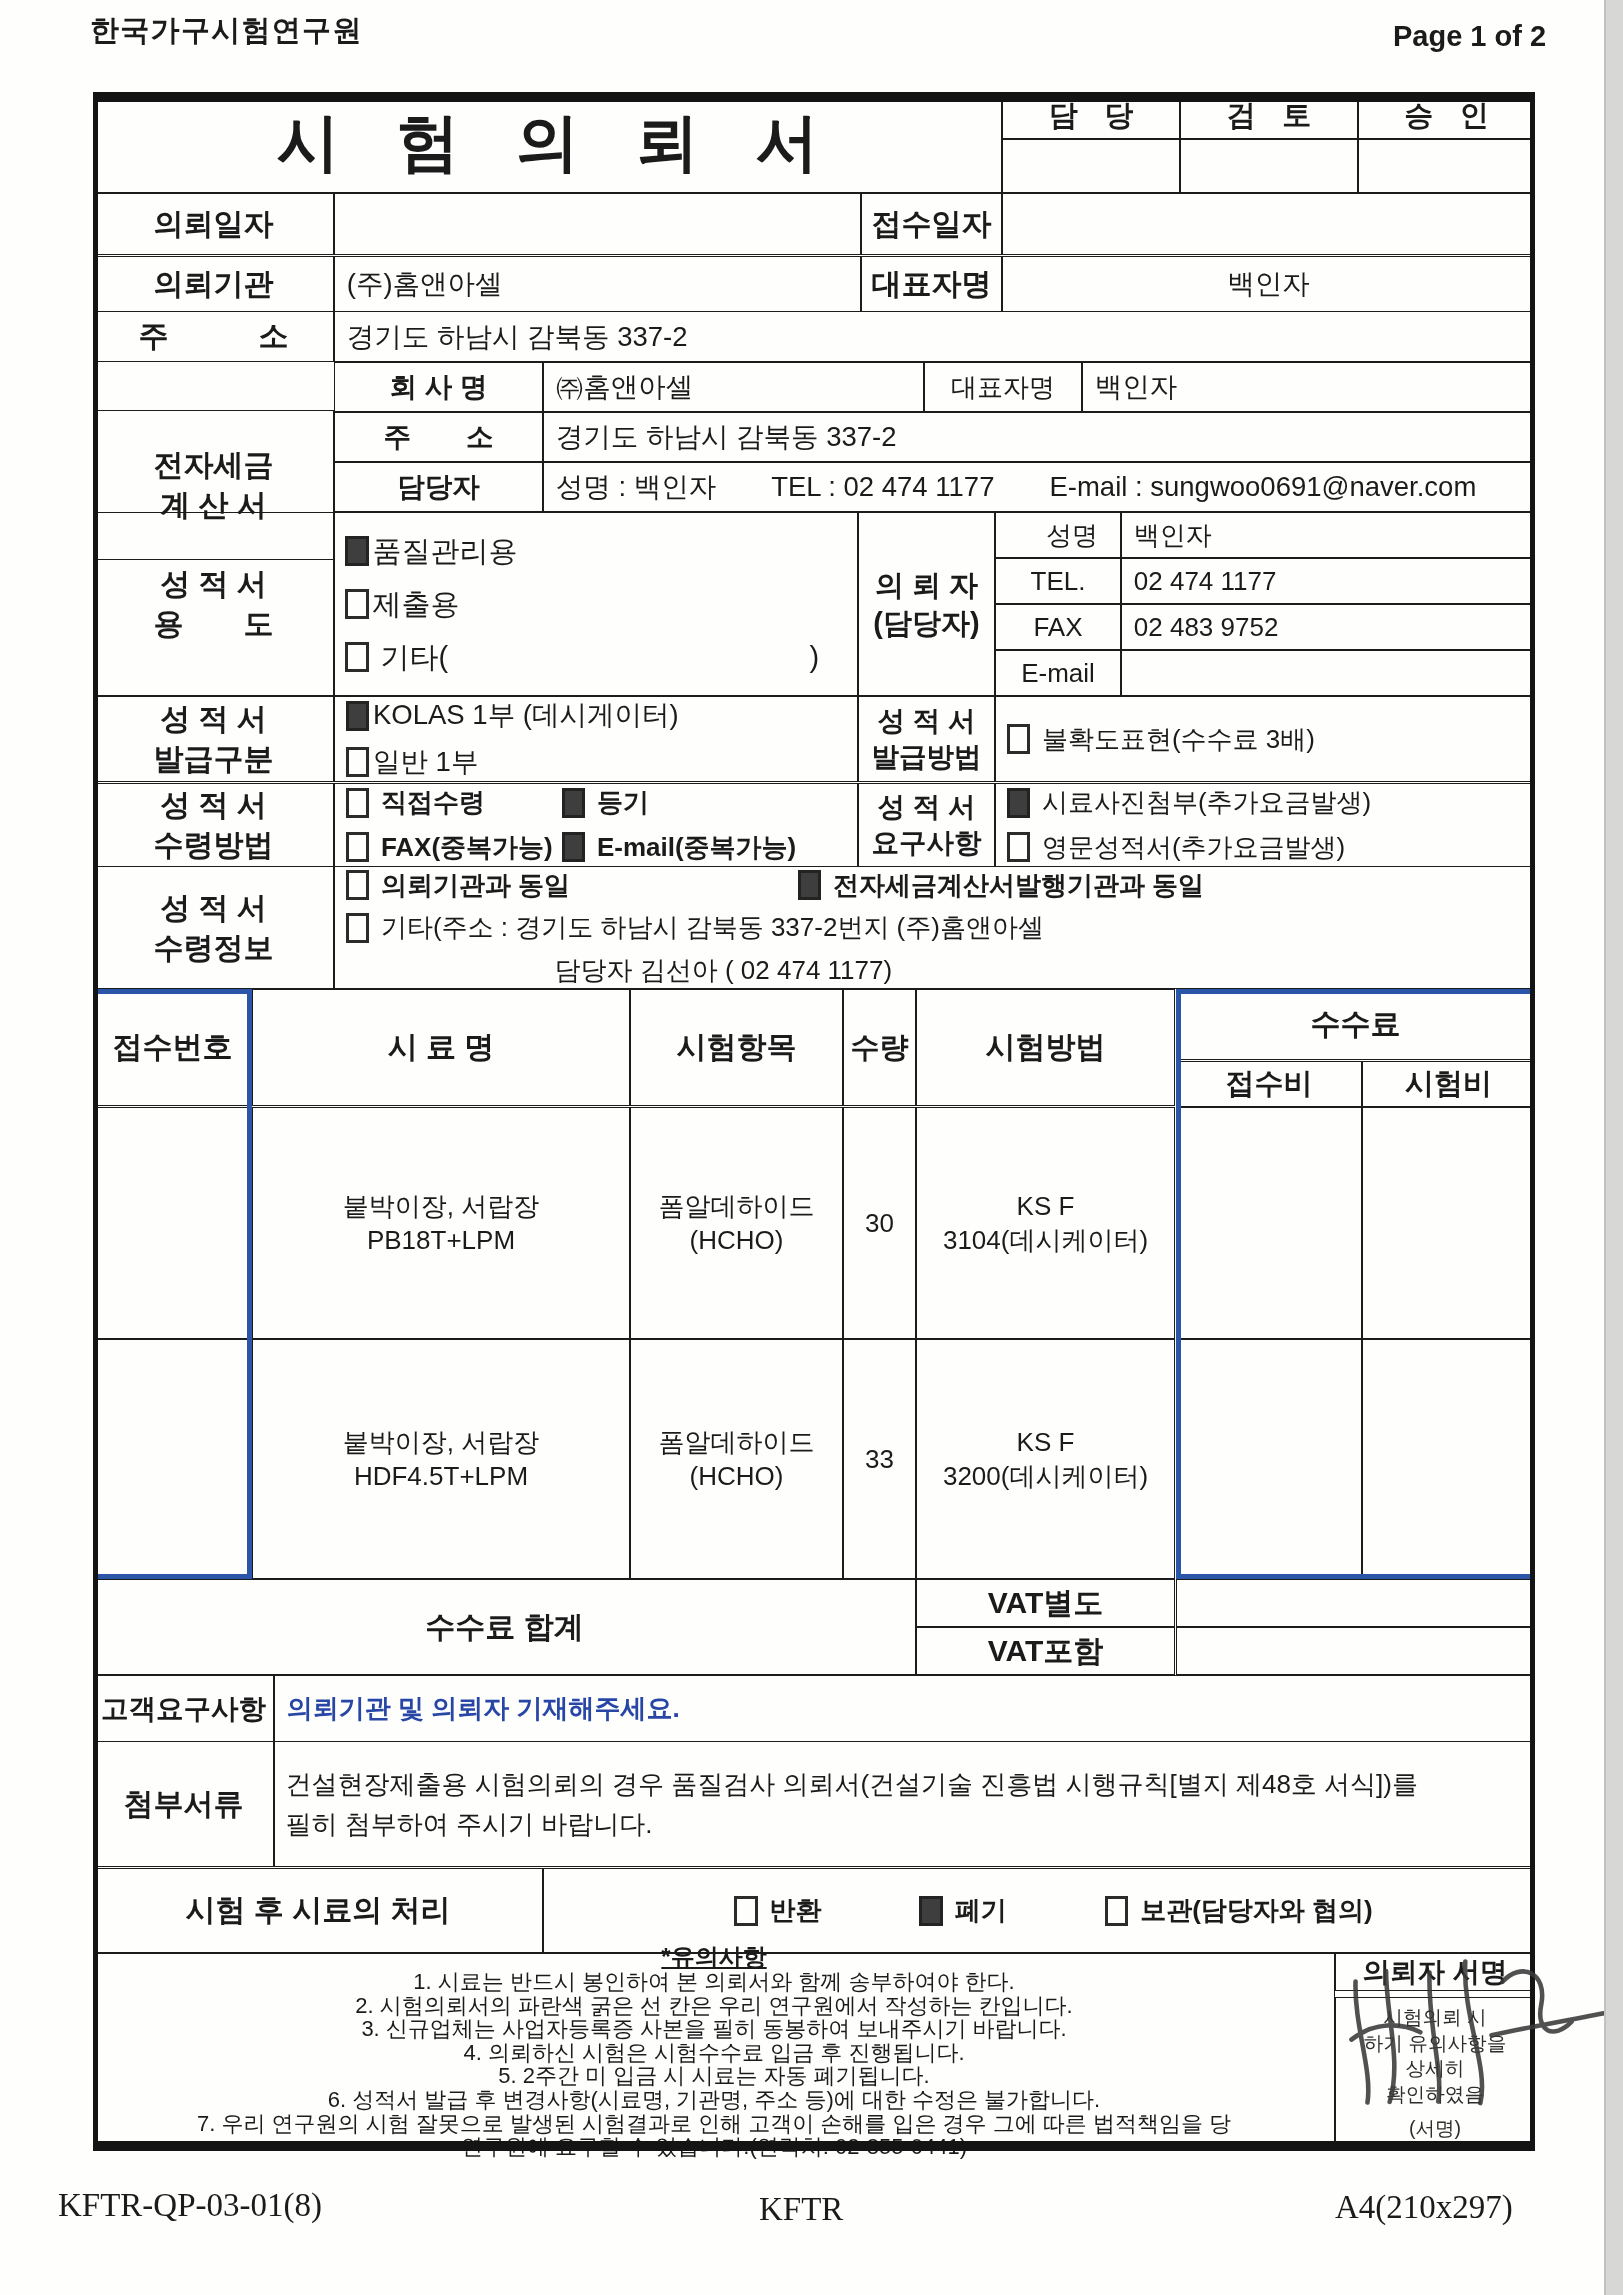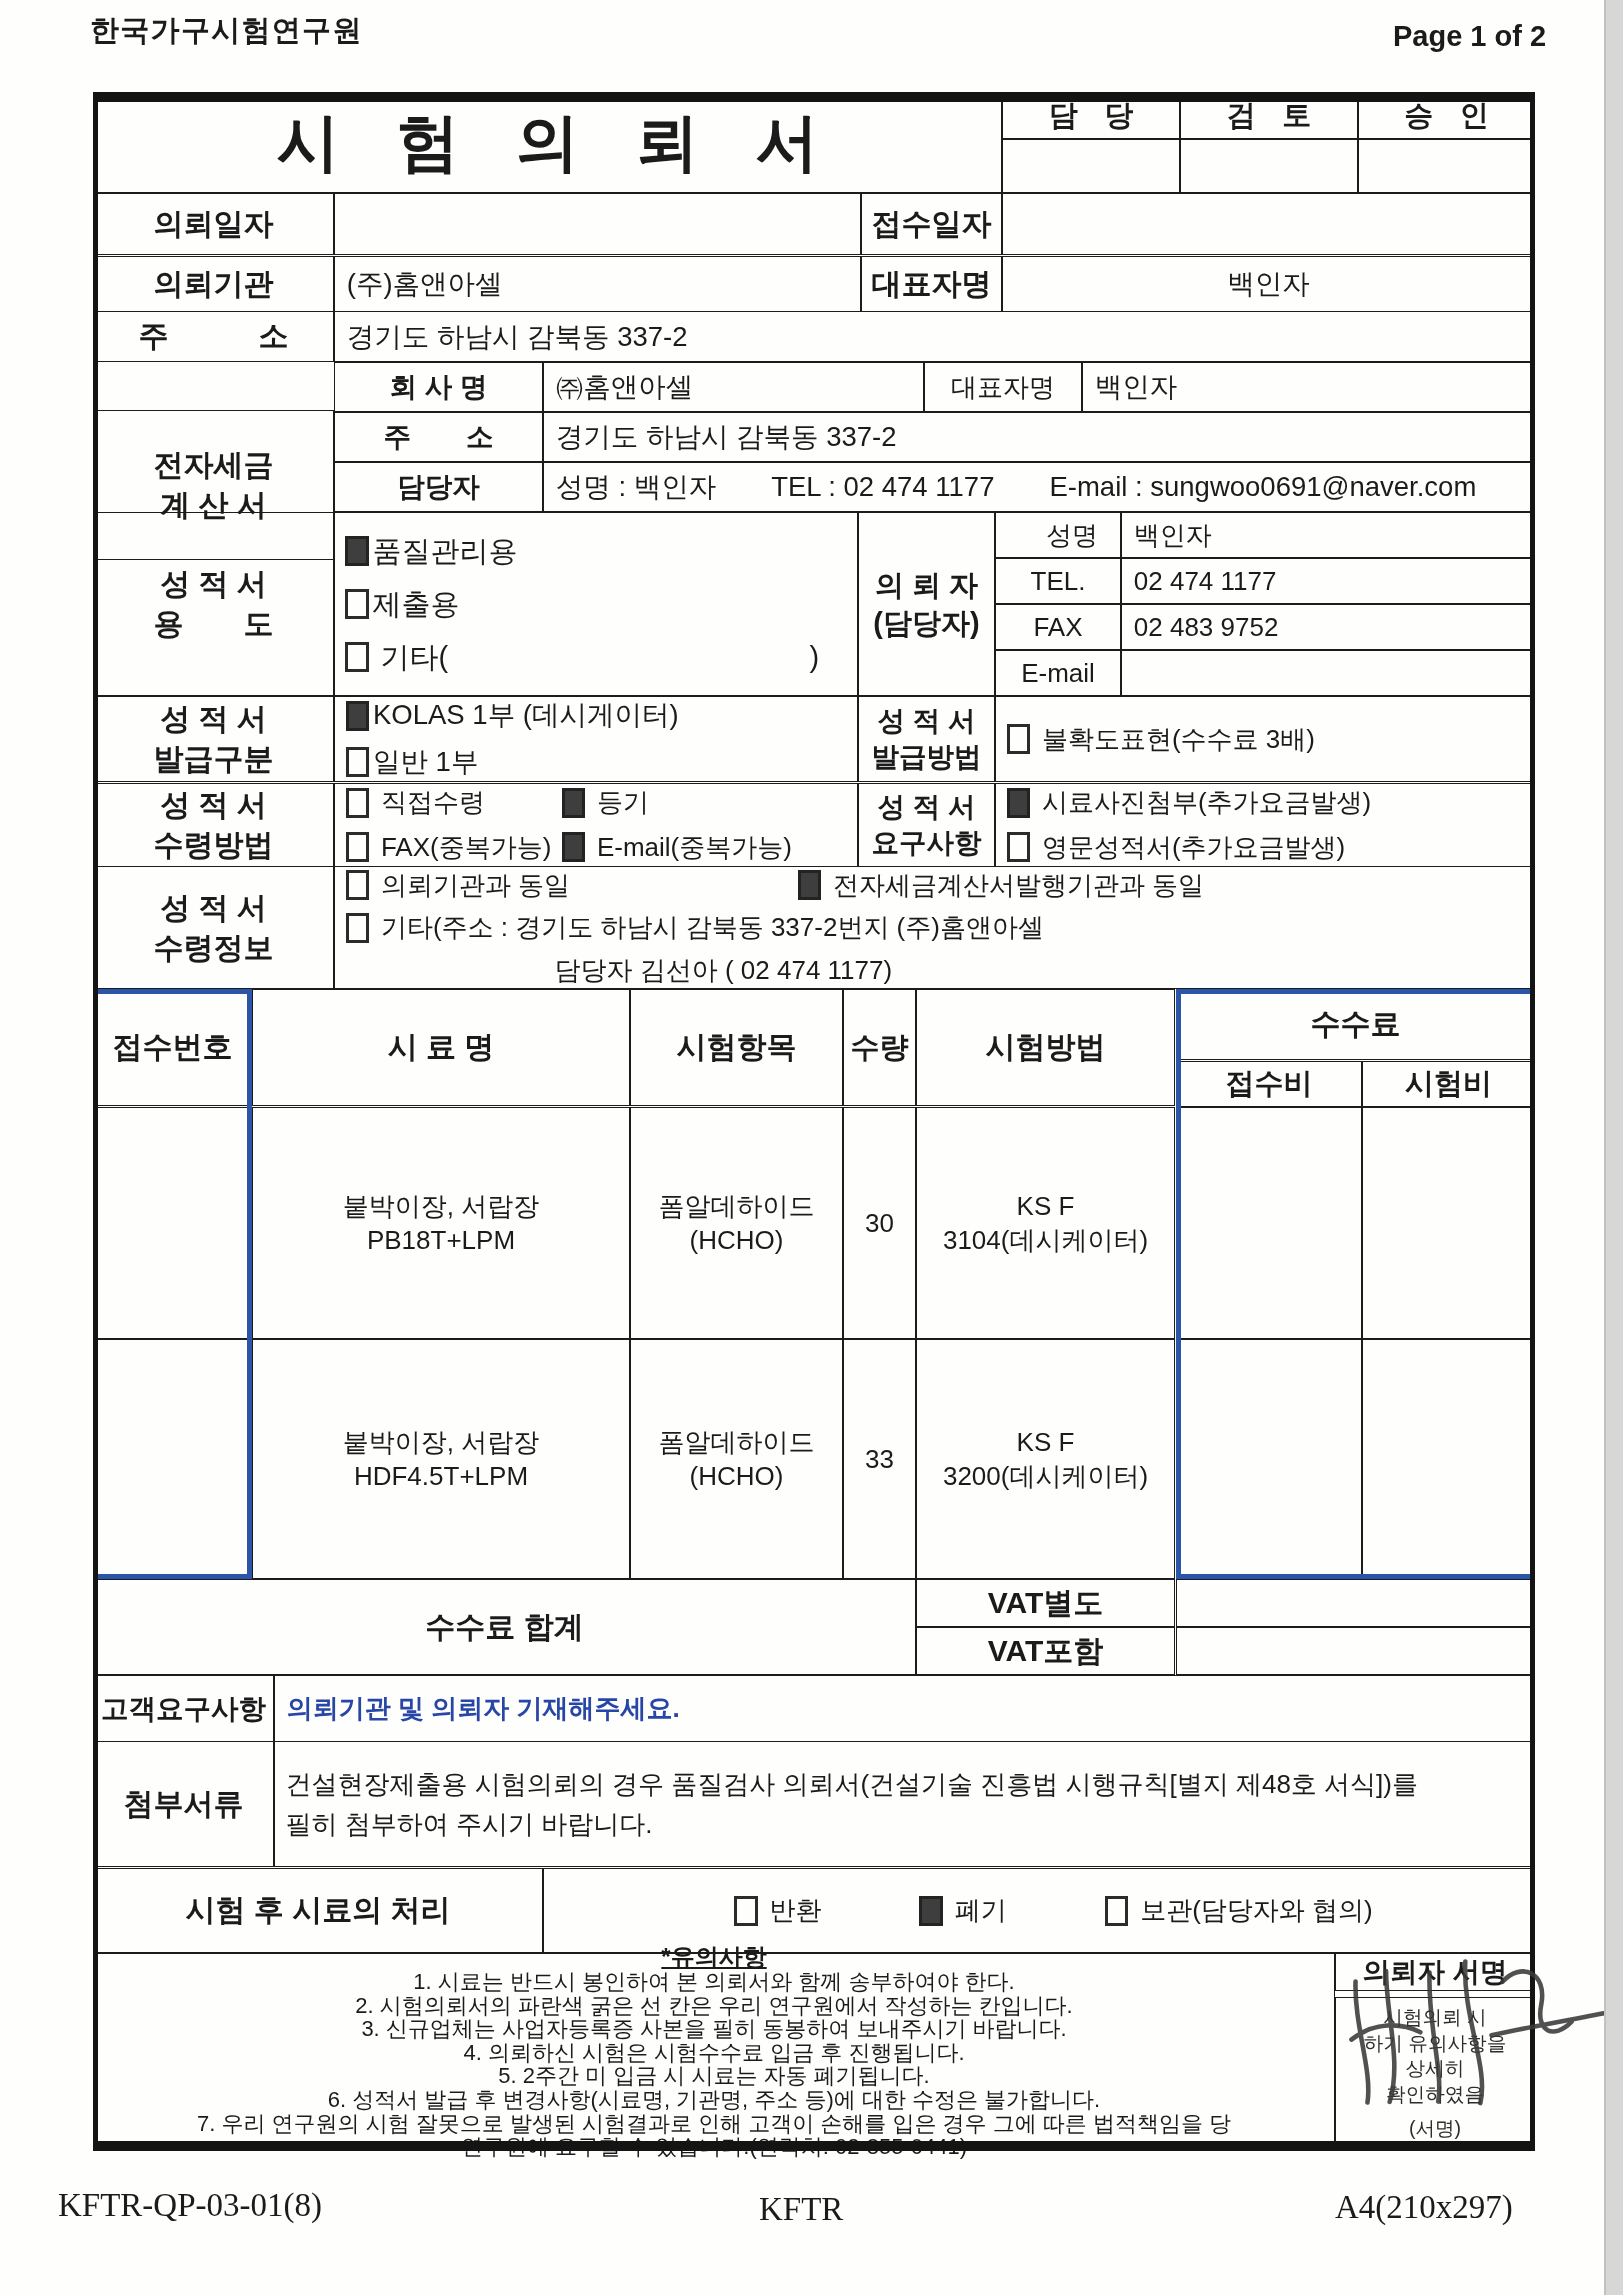--- a/index.html
+++ b/index.html
@@ -31,21 +31,21 @@
   .title-cell{font-size:63px;font-weight:700;letter-spacing:19.6px;text-indent:19.6px;}
   .so-h{font-size:29px;letter-spacing:9.2px;text-indent:9.2px;}
   .lbl46{font-size:30px;}
   .sub40{font-size:26px;}
   .cb{
     width:23.6px;height:30px;border:3.3px solid #2b2b2b;background:transparent;
     display:inline-block;flex:none;margin-right:11.8px;box-sizing:border-box;
   }
   .cb.filled{background:#3e3e3e;border-color:#232323;}
   .ckrow{display:flex;align-items:center;width:100%;}
-  .ckitem{display:flex;align-items:center;}
+  .ckitem{display:flex;align-items:center;font-weight:bold;}
   .notes-box{font-size:22px;line-height:23.6px;align-items:center;padding:6.5px 10.5px;}
   .notes-title{font-weight:700;font-size:24px;text-decoration:underline;margin-bottom:1.3px;}
   .sig-body{font-size:19.6px;line-height:1.3;color:#2d2d2d;text-align:center;}
   .frame{
     position:absolute;left:0;top:0;width:1442px;height:2059px;box-sizing:border-box;
     border-style:solid;border-color:#141414;border-width:10.5px 5.2px 10.5px 5.2px;pointer-events:none;
   }
   .blue-frame{position:absolute;box-sizing:border-box;border:5.2px solid var(--blue);pointer-events:none;}
   .footer{position:absolute;font-family:"Liberation Serif","DejaVu Serif",serif;font-size:33px;}
   .blue-note{color:var(--blue-text);font-weight:700;font-size:26px;}

